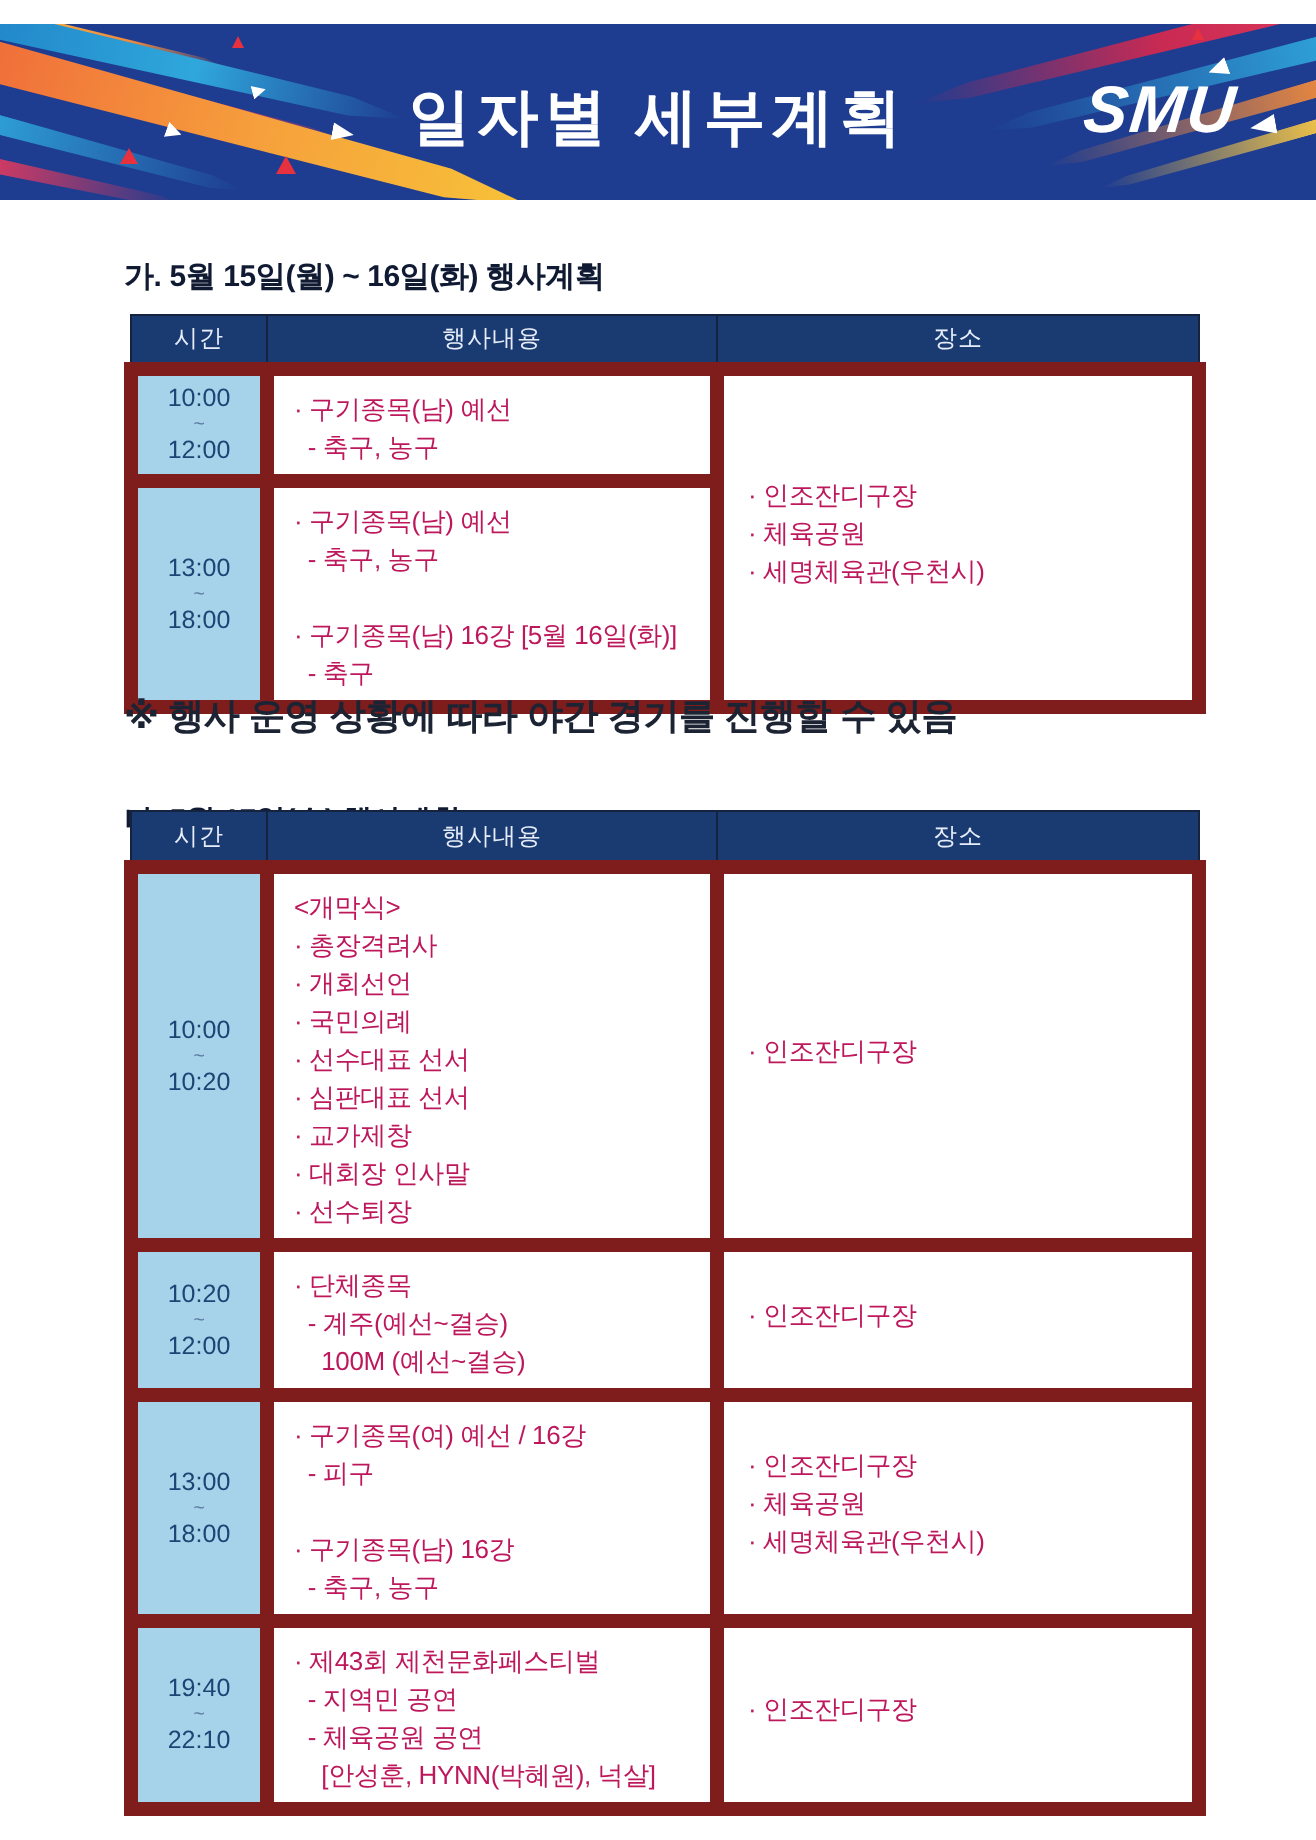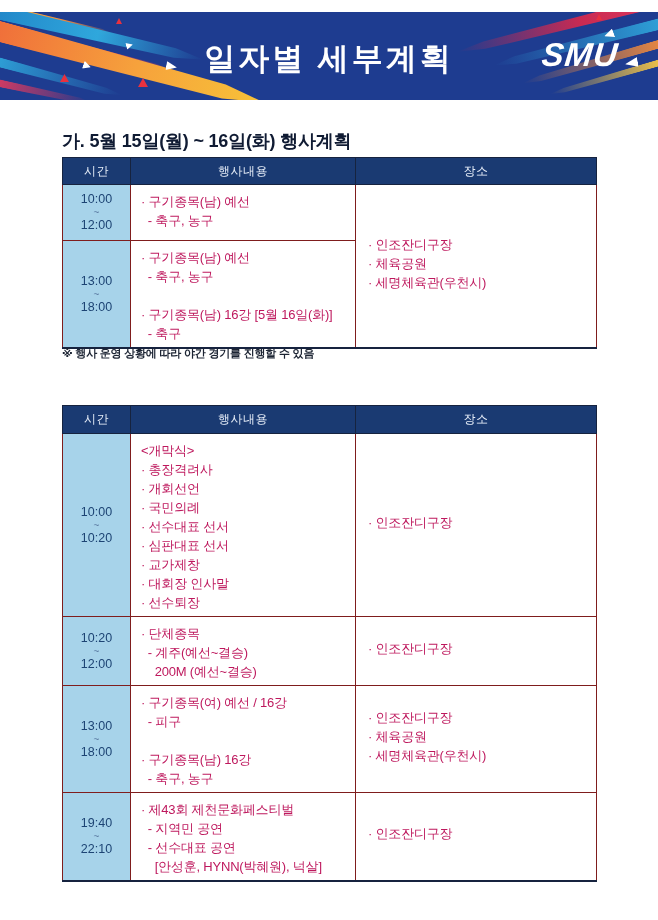--- a/index.html
+++ b/index.html
@@ -30,34 +30,34 @@
   .t2 { left:83px;  top:50px; width:8px;  height:8px; transform:rotate(20deg); }
   .t3 { left:138px; top:66px; width:10px; height:9px; }
   .t4 { left:126px; top:30px; width:7px;  height:7px; transform:rotate(-15deg); }
   .t5 { left:166px; top:50px; width:11px; height:9px; transform:rotate(10deg); }
   .t6 { left:116px; top:6px;  width:6px;  height:6px; }
   .t7 { right:44px; top:18px; width:10px; height:9px; transform:rotate(160deg); }
   .t8 { right:20px; top:46px; width:13px; height:10px; transform:rotate(170deg); }
   .t9 { right:56px; top:2px;  width:6px;  height:6px; }
 
   
-  .sec-heading { position:absolute; left:62px; font-size:18px; font-weight:bold; color:#101b33; letter-spacing:-0.2px; }
+  .sec-heading { position:absolute; left:62px; font-size:15px; font-weight:bold; color:#101b33; letter-spacing:-0.2px; }
   .heading-a { top:129px; }
   .heading-b { top:401px; }
-  .note { position:absolute; left:62px; top:346px; font-size:11px; font-weight:bold; color:#1c2433; letter-spacing:-0.2px; }
+  .note { position:absolute; left:62px; top:346px; font-size:18px; font-weight:bold; color:#1c2433; letter-spacing:-0.2px; }
 
   
   table { position:absolute; left:62px; width:534px; border-collapse:collapse; table-layout:fixed;
           border:1.5px solid #16233f; border-bottom-width:2.5px; }
   .table-a { top:157px; }
   .table-b { top:405px; }
   col.c-time { width:68px; } col.c-content { width:225px; } col.c-place { width:241px; }
   th { background:#1a3a72; color:#e6edf8; font-size:12px; font-weight:normal; letter-spacing:0.5px;
        border:1px solid #16233f; }
-  td { border:1px solid #7f1d1d; vertical-align:top; }
+  td { border:7px solid #7f1d1d; vertical-align:top; }
   td.time { background:#a7d3ea; color:#1d4474; text-align:center; vertical-align:middle;
             font-size:12.5px; line-height:15px; }
   td.time .tilde { font-size:10px; color:#5f7fa5; line-height:11px; }
   td.content { background:#fff; padding:7px 6px 4px 10px; }
   td.place { background:#fff; padding:4px 6px 10px 12px; vertical-align:middle; }
   .lines { white-space:pre-wrap; color:#be185d; font-size:13px; line-height:19px; letter-spacing:-0.2px; }
   .table-a .hrow { height:27px; } .table-a .r1 { height:56px; } .table-a .r2 { height:104px; }
   .table-b .hrow { height:28px; } .table-b .r1 { height:177px; } .table-b .r2 { height:67px; }
   .table-b .r3 { height:96px; }  .table-b .r4 { height:83px; }
 </style>
@@ -176,21 +176,21 @@
     </tr>
     <tr class="r2">
       <td class="time">
         <div>10:20</div>
         <div class="tilde">~</div>
         <div>12:00</div>
       </td>
       <td class="content">
         <div class="lines">· 단체종목
   - 계주(예선~결승)
-    200M (예선~결승)</div>
+    100M (예선~결승)</div>
       </td>
       <td class="place">
         <div class="lines">· 인조잔디구장</div>
       </td>
     </tr>
     <tr class="r3">
       <td class="time">
         <div>13:00</div>
         <div class="tilde">~</div>
         <div>18:00</div>
@@ -210,21 +210,21 @@
     </tr>
     <tr class="r4">
       <td class="time">
         <div>19:40</div>
         <div class="tilde">~</div>
         <div>22:10</div>
       </td>
       <td class="content">
         <div class="lines">· 제43회 제천문화페스티벌
   - 지역민 공연
-  - 선수대표 공연
+  - 체육공원 공연
     [안성훈, HYNN(박혜원), 넉살]</div>
       </td>
       <td class="place">
         <div class="lines">· 인조잔디구장</div>
       </td>
     </tr>
   </tbody>
     </table>
 
 </div>

